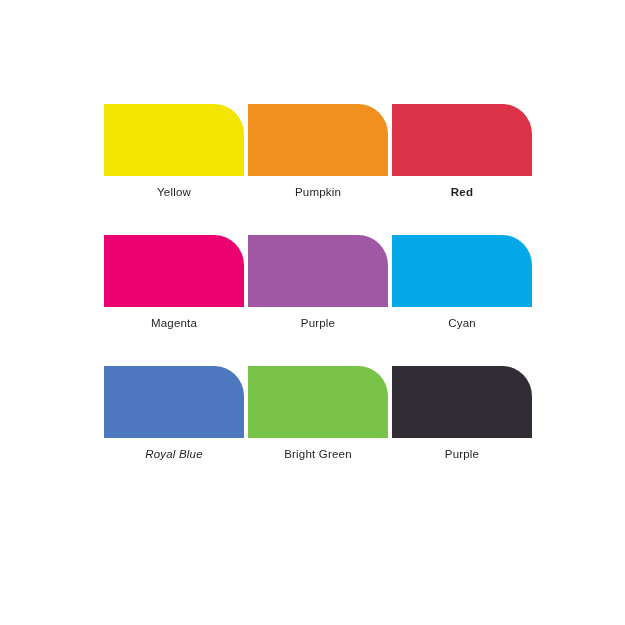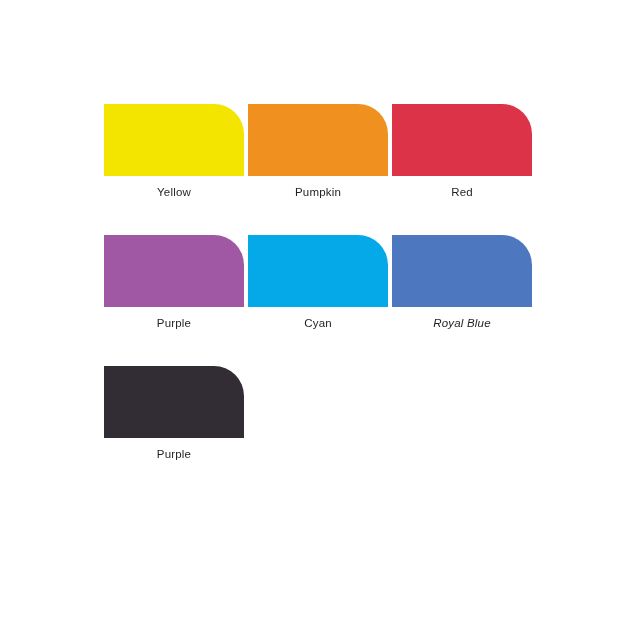--- a/index.html
+++ b/index.html
@@ -70,39 +70,47 @@
       <div class="swatch-label" style="color: rgb(35, 31, 32);">Yellow</div>
     </div>
 
     <div class="swatch-cell">
       <div class="swatch-chip" style="background-color: rgb(240, 145, 31);"></div>
       <div class="swatch-label" style="color: rgb(35, 31, 32); text-align: center;">Pumpkin</div>
     </div>
 
     <div class="swatch-cell">
       <div class="swatch-chip" style="background-color: rgb(221, 51, 73);"></div>
-      <div class="swatch-label" style="color: rgb(35, 31, 32);">Red</div>
+      <div class="swatch-label" style="color: rgb(35, 31, 32); font-weight: bold;">Red</div>
     </div>
 
+    <div class="swatch-cell">
+      <div class="swatch-chip" style="background-color: rgb(237, 0, 112);"></div>
+      <div class="swatch-label" style="color: rgb(35, 31, 32);">Magenta</div>
+    </div>
 
     <div class="swatch-cell">
       <div class="swatch-chip" style="background-color: rgb(160, 88, 164);"></div>
       <div class="swatch-label" style="color: rgb(35, 31, 32);">Purple</div>
     </div>
 
     <div class="swatch-cell">
       <div class="swatch-chip" style="background-color: rgb(5, 169, 232);"></div>
       <div class="swatch-label" style="color: rgb(35, 31, 32);">Cyan</div>
     </div>
 
     <div class="swatch-cell">
       <div class="swatch-chip" style="background-color: rgb(77, 119, 190);"></div>
       <div class="swatch-label" style="color: rgb(35, 31, 32); font-style: italic;">Royal Blue</div>
     </div>
 
+    <div class="swatch-cell">
+      <div class="swatch-chip" style="background-color: rgb(121, 195, 72);"></div>
+      <div class="swatch-label" style="color: rgb(35, 31, 32);">Bright Green</div>
+    </div>
 
 
 
 
     <div class="swatch-cell">
       <div class="swatch-chip" style="background-color: rgb(50, 45, 52);"></div>
       <div class="swatch-label" style="color: rgb(35, 31, 32);">Purple</div>
     </div>
 
   </div>

